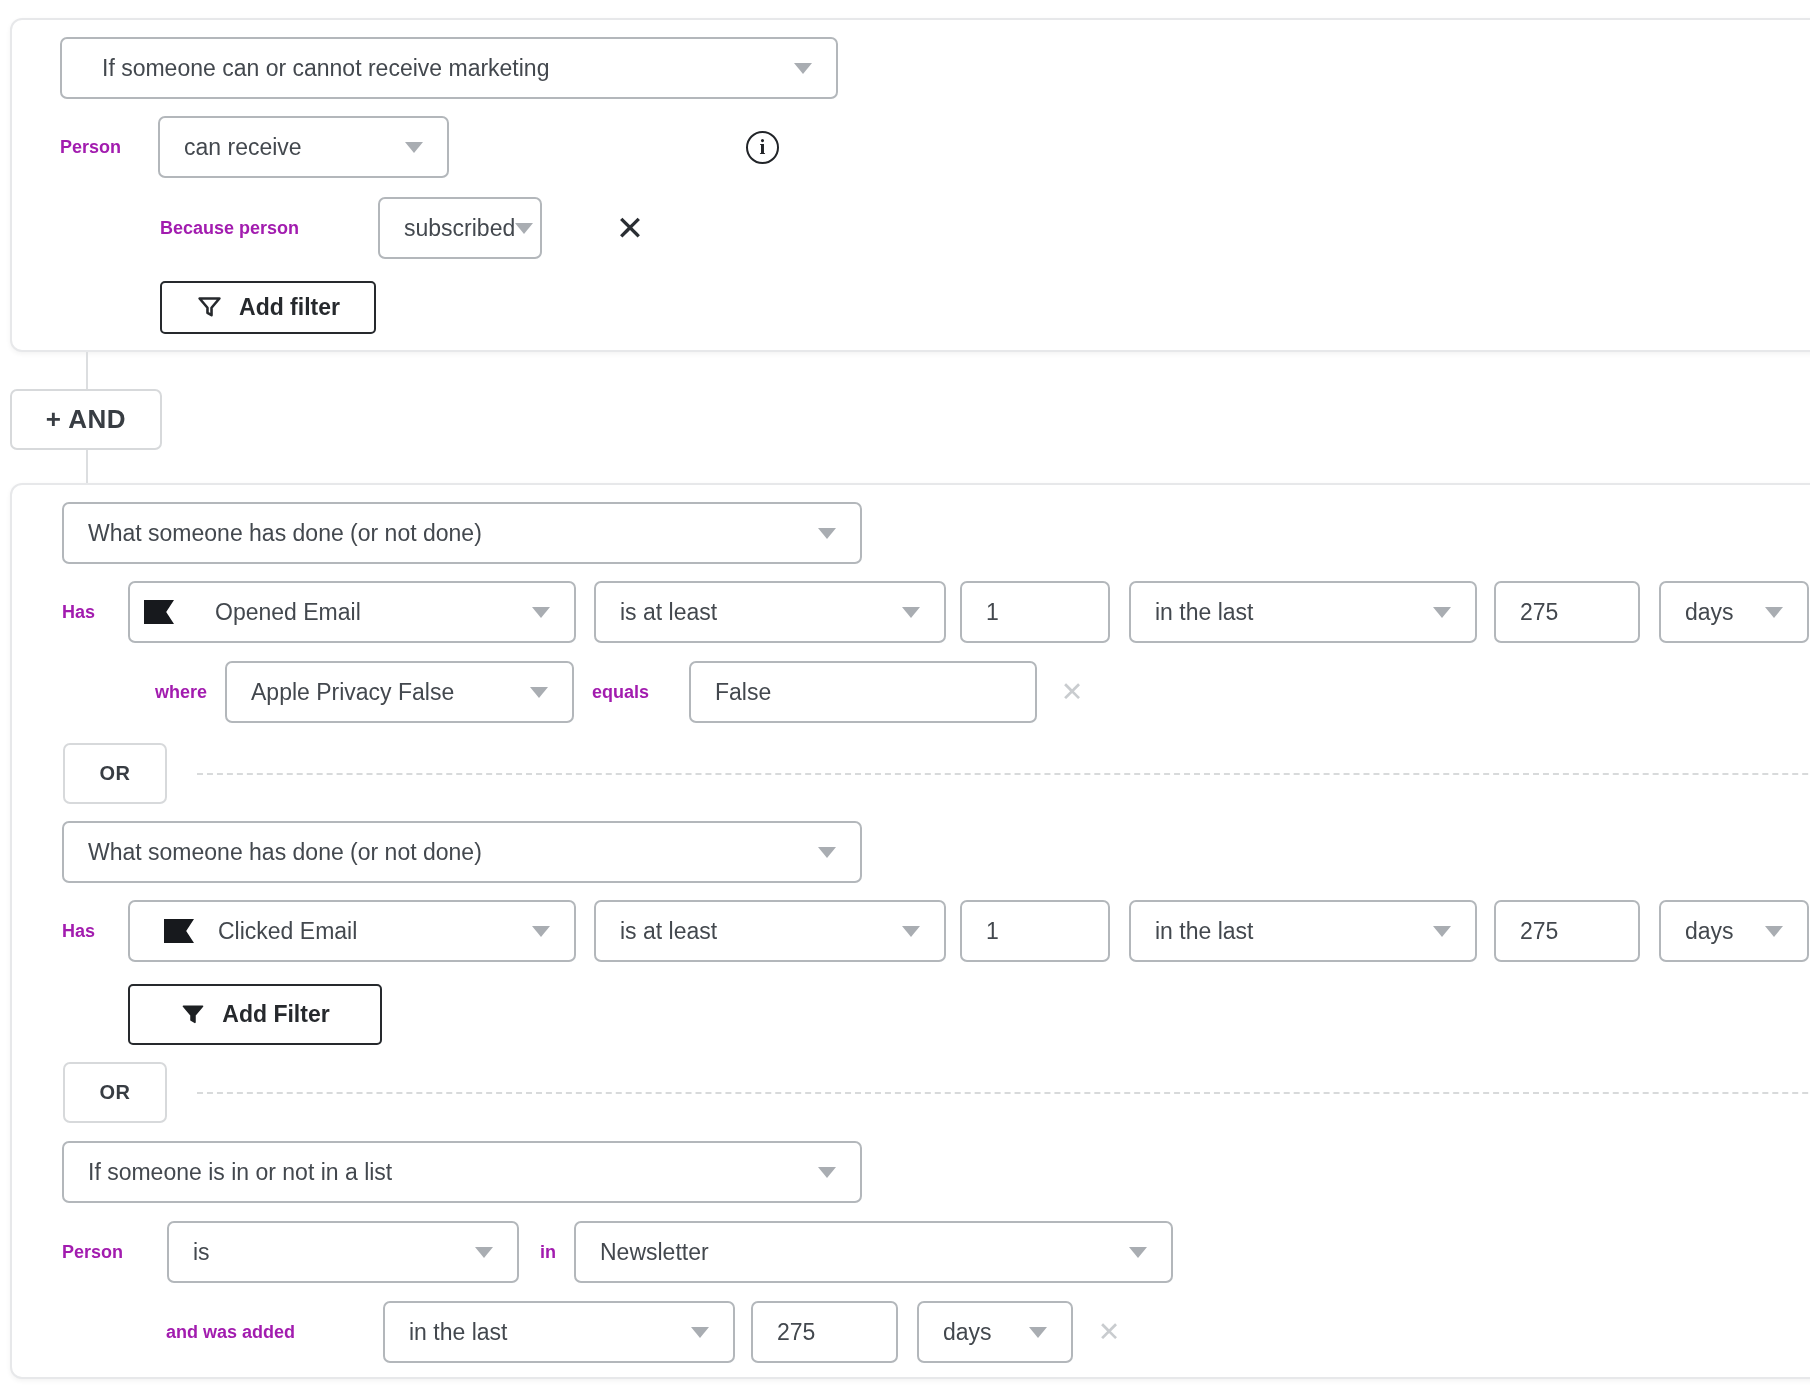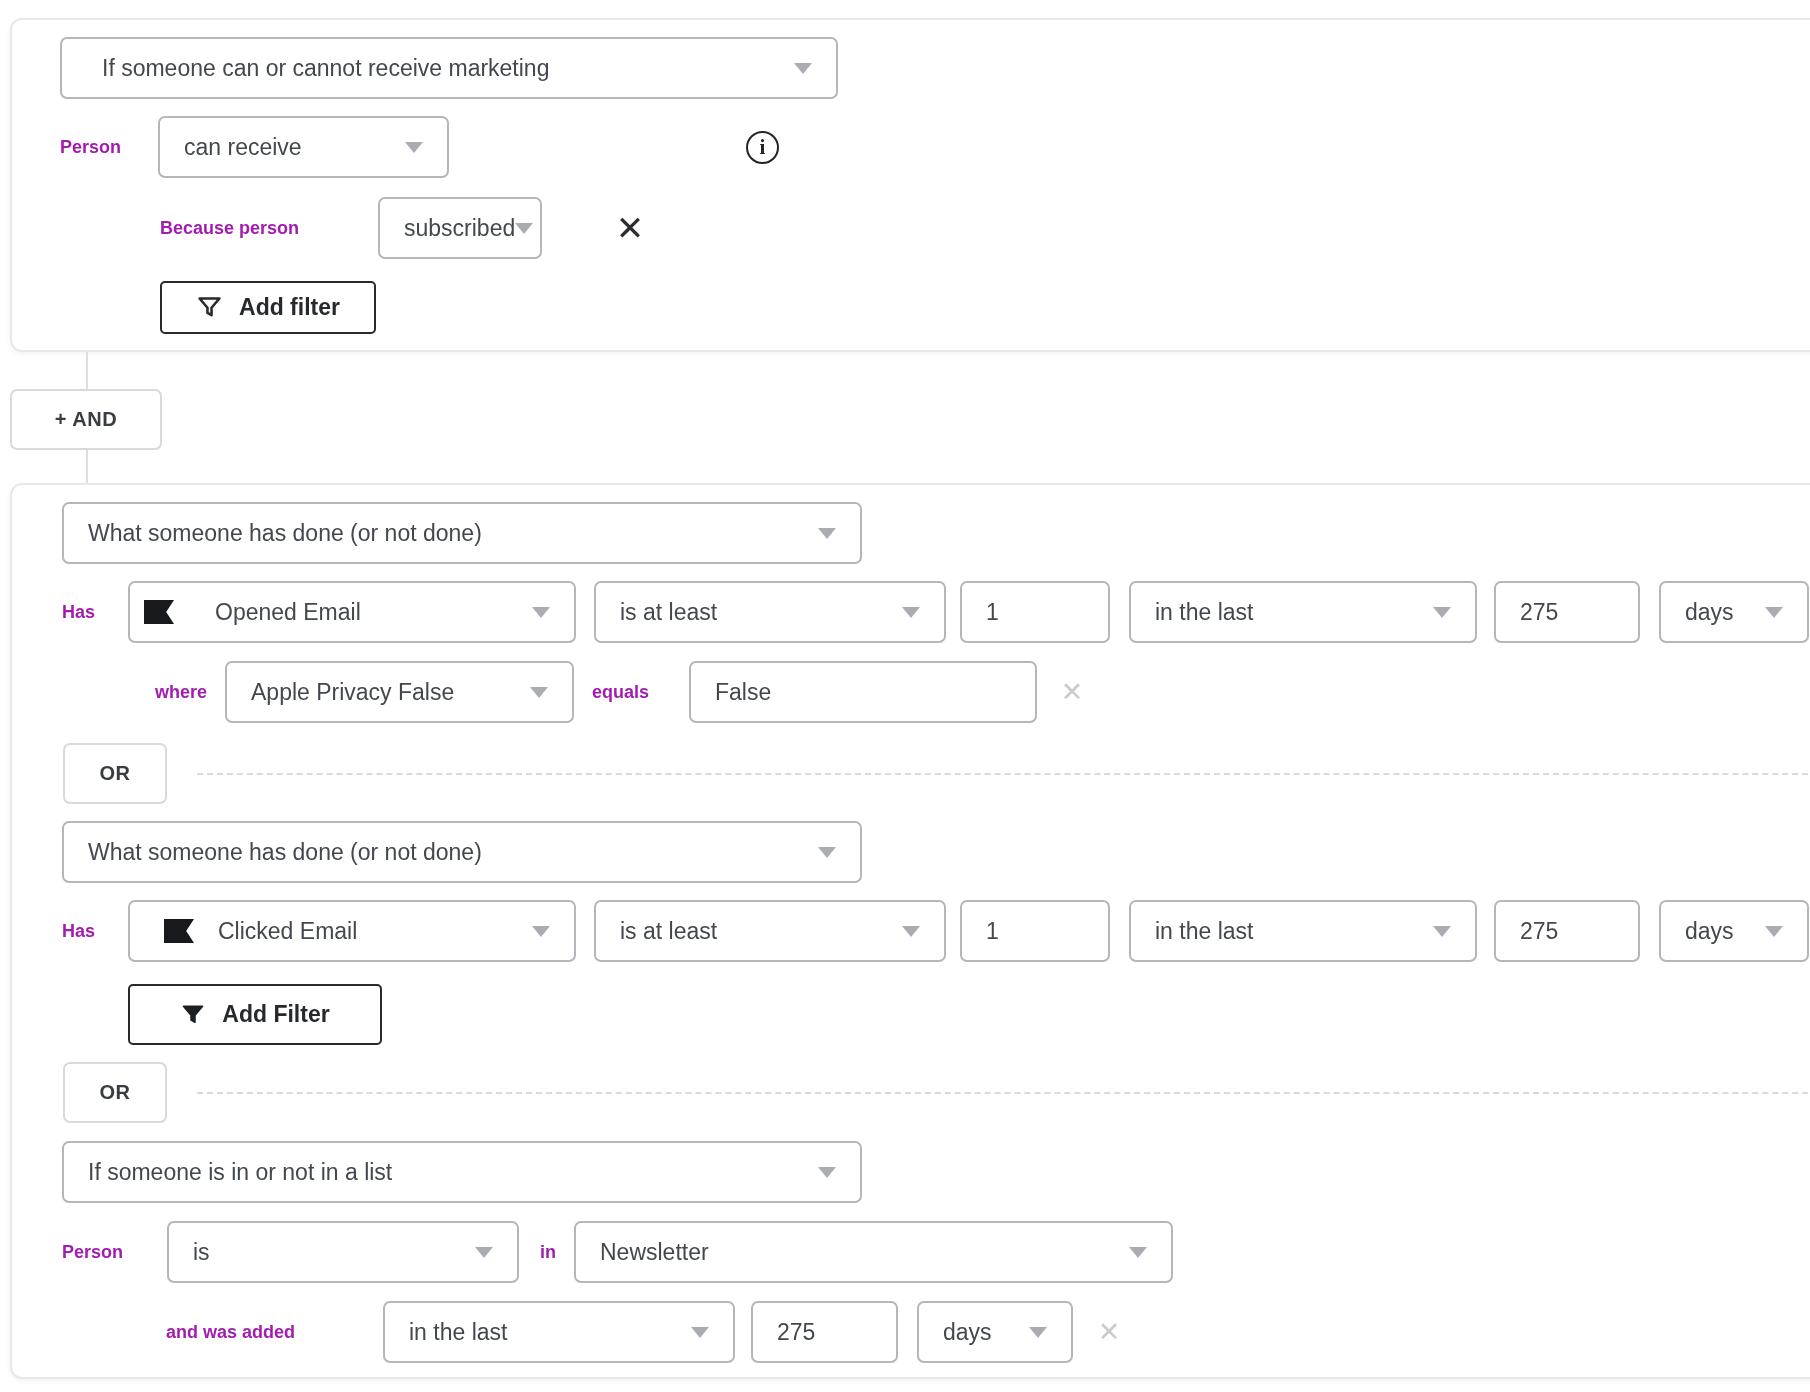--- a/index.html
+++ b/index.html
@@ -93,21 +93,21 @@
 
   <button class="btn-dark" style="left:148px;top:261px;width:216px;height:53px;">
     <svg class="funnel-svg" width="27" height="27" viewBox="0 0 24 24">
       <path d="M3.2 4h17.6l-7 8.2v6.6l-3.6-2.1v-4.5L3.2 4z" fill="none" stroke="#26292d" stroke-width="2.3" stroke-linejoin="round"></path>
     </svg>
     <span>Add filter</span>
   </button>
 </div>
 
 <div class="connector" style="left:86px;top:352px;height:131px;"></div>
-<button class="btn-join" style="left:10px;top:389px;width:152px;height:61px;font-size:20px;">+ AND</button>
+<button class="btn-join" style="left:10px;top:389px;width:152px;height:61px;font-size:26px;">+ AND</button>
 
 <div class="card" id="card2">
 
   <div class="ctl" style="left:50px;top:17px;width:800px;">
     <span>What someone has done (or not done)</span>
     <span class="chev"></span>
   </div>
 
   <div class="lbl" style="left:50px;top:96px;">Has</div>
   <div class="ctl" style="left:116px;top:96px;width:448px;padding-left:14px;gap:17px;">

